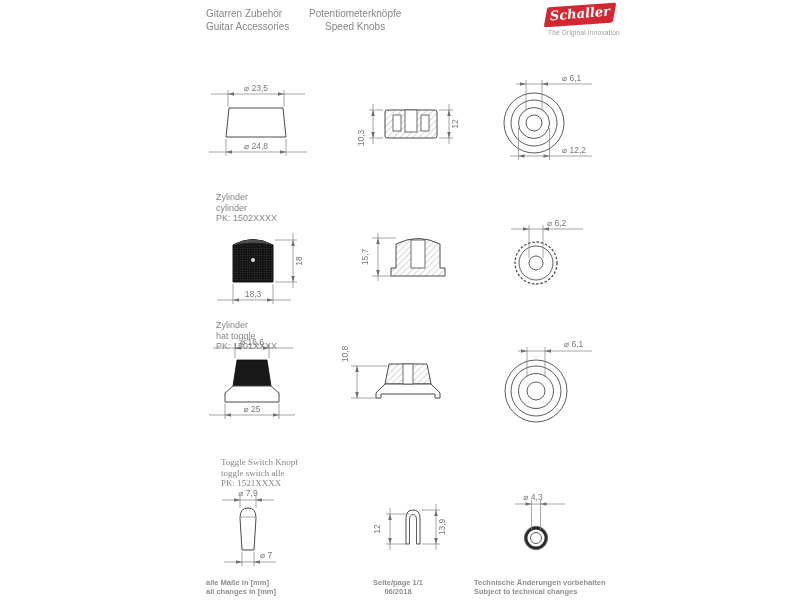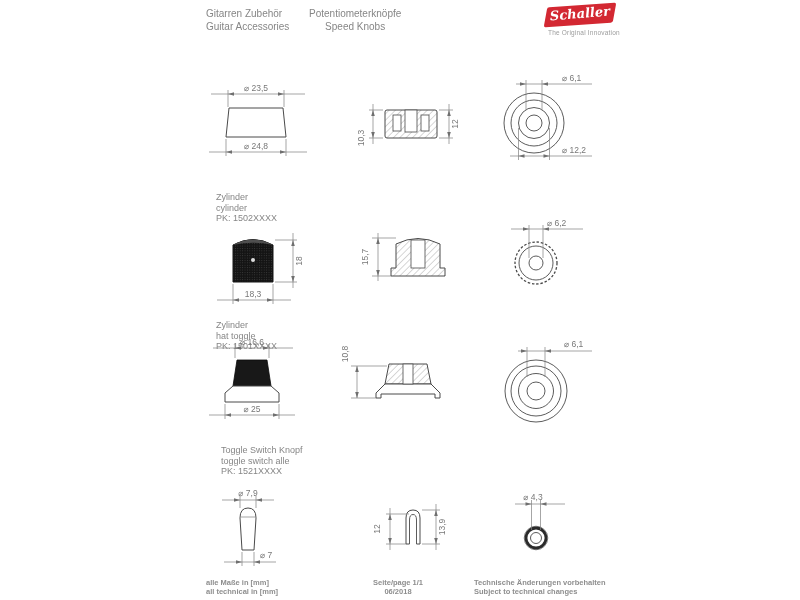--- a/index.html
+++ b/index.html
@@ -200,21 +200,21 @@
     <circle class="cir" cx="62" cy="60" r="17.5"></circle>
       <circle class="cir" cx="62" cy="60" r="9"></circle>
     <line class="dl" x1="53" y1="16" x2="53" y2="46"></line>
       <line class="dl" x1="71" y1="16" x2="71" y2="46"></line>
     <line class="dl" x1="44" y1="20" x2="118" y2="20"></line>
     <polygon class="ar" points="53,20 47,18.2 47,21.8"></polygon>
       <polygon class="ar" points="71,20 77,18.2 77,21.8"></polygon>
     <text class="dimt" x="90" y="16">⌀ 6,1</text>
   </svg>
 
-  <div class="abs plabel" style="left:213px;top:445px;">
+  <div class="abs plabel" style="left:213px;top:457px;font-family:Liberation Serif, serif;">
     <div>Toggle Switch Knopf</div>
     <div>toggle switch alle</div>
     <div>PK: 1521XXXX</div>
   </div>
 
   <svg class="abs" style="left:186px;top:486px;" width="112" height="85">
     <line class="dl" x1="46" y1="10" x2="46" y2="22"></line>
       <line class="dl" x1="62" y1="10" x2="62" y2="22"></line>
     <line class="dl" x1="28" y1="14" x2="80" y2="14"></line>
     <polygon class="ar" points="46,14 40,12.2 40,15.8"></polygon>
@@ -256,21 +256,21 @@
     <line class="dl" x1="50.5" y1="14" x2="50.5" y2="44"></line>
       <line class="dl" x1="59.5" y1="14" x2="59.5" y2="44"></line>
     <line class="dl" x1="34" y1="18" x2="84" y2="18"></line>
     <polygon class="ar" points="50.5,18 44.5,16.2 44.5,19.8"></polygon>
       <polygon class="ar" points="59.5,18 65.5,16.2 65.5,19.8"></polygon>
     <text class="dimt" x="52" y="14" text-anchor="middle">⌀ 4,3</text>
   </svg>
 
   <div class="abs foot" style="left:198px;top:578px;">
     <div>alle Maße in [mm]</div>
-    <div>all technical in [mm]</div>
+    <div>all changes in [mm]</div>
   </div>
   <div class="abs foot" style="left:348px;top:578px;width:84px;text-align:center;">
     <div>Seite/page 1/1</div>
     <div>06/2018</div>
   </div>
   <div class="abs foot" style="left:466px;top:578px;">
     <div>Technische Änderungen vorbehalten</div>
     <div>Subject to technical changes</div>
   </div>
 

